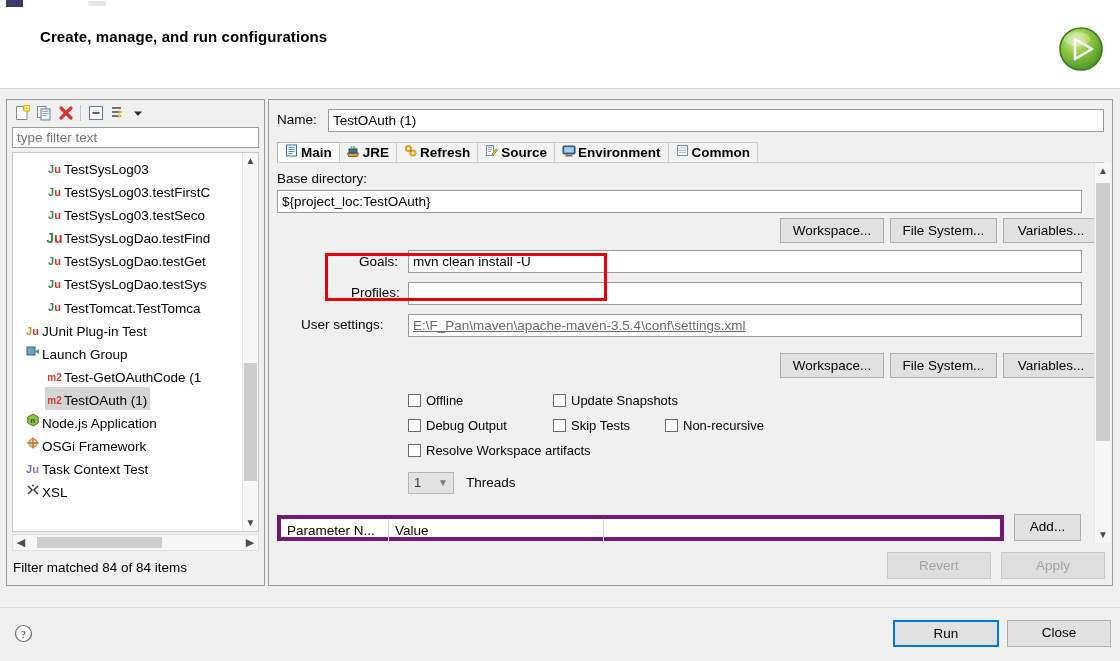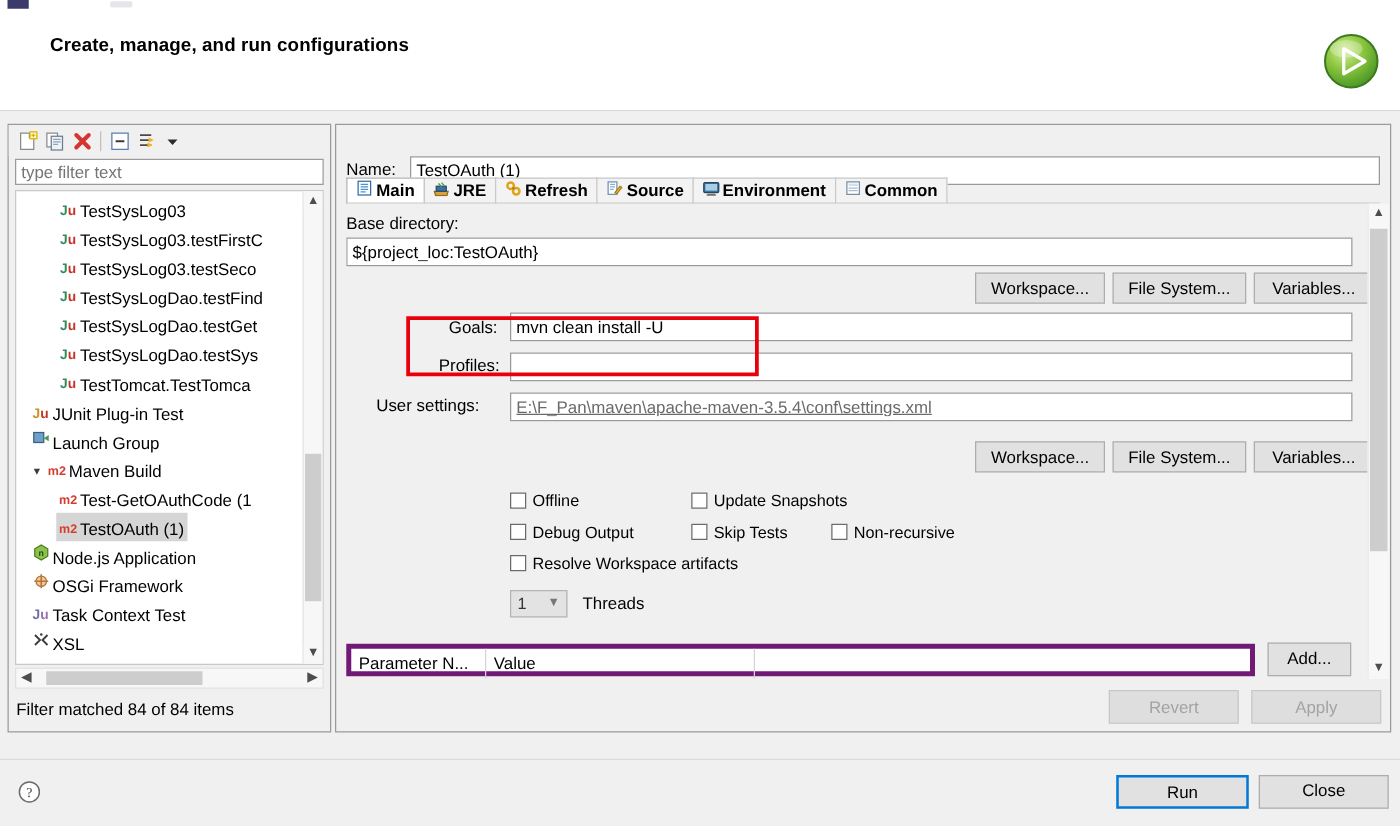--- a/index.html
+++ b/index.html
@@ -165,21 +165,21 @@
 
   
   .cfg-panel {
     position: absolute; left: 268px; top: 10px; width: 845px; height: 487px;
     background: #f0f0f0;
     border: 1px solid #9a9a9a;
     box-sizing: border-box;
   }
 
   .name-row {
-    position: absolute; left: 8px; top: 9px; width: 827px; height: 24px; margin-top: 16px;
+    position: absolute; left: 8px; top: 9px; width: 827px; height: 24px;
   }
   .name-label {
     position: absolute; left: 0; top: 3px; font-size: 13.5px;
   }
   .name-input {
     position: absolute; left: 51px; top: 0; width: 776px; height: 23px;
     box-sizing: border-box;
     border: 1px solid #9a9a9a;
     background: #ffffff;
     font-family: "Liberation Sans", sans-serif;
@@ -438,30 +438,29 @@
         </div>
       </div>
 
       <input class="filter-input" type="text" placeholder="type filter text" value="" style="">
 
       <div class="tree-list">
         <div class="tree-items" id="tree-items">
             <div class="tree-row"><span style="display: inline-block; width: 32px;"></span><span class="tree-label-wrap"><span class="ticon"><span style="color:#2e8b57;font-weight:bold;font-size:11px">J<span style="color:#c4342b">u</span></span></span><span class="tlabel">TestSysLog03</span></span></div>
             <div class="tree-row"><span style="display: inline-block; width: 32px;"></span><span class="tree-label-wrap"><span class="ticon"><span style="color:#2e8b57;font-weight:bold;font-size:11px">J<span style="color:#c4342b">u</span></span></span><span class="tlabel">TestSysLog03.testFirstC</span></span></div>
             <div class="tree-row"><span style="display: inline-block; width: 32px;"></span><span class="tree-label-wrap"><span class="ticon"><span style="color:#2e8b57;font-weight:bold;font-size:11px">J<span style="color:#c4342b">u</span></span></span><span class="tlabel">TestSysLog03.testSeco</span></span></div>
-            <div class="tree-row"><span style="display: inline-block; width: 32px;"></span><span class="tree-label-wrap"><span class="ticon"><span style="color:#2e8b57;font-weight:bold;font-size:11px">J<span style="color:#c4342b">u</span></span></span><span class="tlabel">TestSysLogDao.testFind</span></span></div>
+            <div class="tree-row"><span style="display: inline-block; width: 32px;"></span><span class="tree-label-wrap"><span class="ticon"><span style="color:#2e8b57;font-weight:bold;font-size:14px">J<span style="color:#c4342b">u</span></span></span><span class="tlabel">TestSysLogDao.testFind</span></span></div>
             <div class="tree-row"><span style="display: inline-block; width: 32px;"></span><span class="tree-label-wrap"><span class="ticon"><span style="color:#2e8b57;font-weight:bold;font-size:11px">J<span style="color:#c4342b">u</span></span></span><span class="tlabel">TestSysLogDao.testGet</span></span></div>
             <div class="tree-row"><span style="display: inline-block; width: 32px;"></span><span class="tree-label-wrap"><span class="ticon"><span style="color:#2e8b57;font-weight:bold;font-size:11px">J<span style="color:#c4342b">u</span></span></span><span class="tlabel">TestSysLogDao.testSys</span></span></div>
             <div class="tree-row"><span style="display: inline-block; width: 32px;"></span><span class="tree-label-wrap"><span class="ticon"><span style="color:#2e8b57;font-weight:bold;font-size:11px">J<span style="color:#c4342b">u</span></span></span><span class="tlabel">TestTomcat.TestTomca</span></span></div>
             <div class="tree-row"><span style="display: inline-block; width: 10px;"></span><span class="tree-label-wrap"><span class="ticon"><span style="color:#c9921a;font-weight:bold;font-size:11px">J<span style="color:#c4342b">u</span></span></span><span class="tlabel">JUnit Plug-in Test</span></span></div>
             <div class="tree-row"><span style="display: inline-block; width: 10px;"></span><span class="tree-label-wrap"><span class="ticon"><svg width="14" height="13" viewBox="0 0 14 13">
                     <rect x="1" y="2" width="8" height="8" fill="#6f9fcb" stroke="#39617f"></rect>
                     <path d="M9 6.5l4-2.5v5z" fill="#4a9a4a"></path>
                   </svg></span><span class="tlabel">Launch Group</span></span></div>
-            <div class="tree-row"><span style="display: inline-block; width: 10px;"></span><span class="arrow">▾</span><span class="tree-label-wrap"><span class="ticon"><span style="color:#d63b2f;font-weight:bold;font-size:10px">m2</span></span><span class="tlabel">Maven Build</span></span></div>
             <div class="tree-row"><span style="display: inline-block; width: 32px;"></span><span class="tree-label-wrap"><span class="ticon"><span style="color:#d63b2f;font-weight:bold;font-size:10px">m2</span></span><span class="tlabel">Test-GetOAuthCode (1</span></span></div>
             <div class="tree-row sel"><span style="display: inline-block; width: 32px;"></span><span class="tree-label-wrap"><span class="ticon"><span style="color:#d63b2f;font-weight:bold;font-size:10px">m2</span></span><span class="tlabel">TestOAuth (1)</span></span></div>
             <div class="tree-row"><span style="display: inline-block; width: 10px;"></span><span class="tree-label-wrap"><span class="ticon"><svg width="14" height="14" viewBox="0 0 14 14">
                     <polygon points="7,1 12.2,4 12.2,10 7,13 1.8,10 1.8,4" fill="#8bc34a" stroke="#4d7a1f"></polygon>
                     <text x="7" y="10" font-size="7" text-anchor="middle" fill="#1f4a0f" font-family="Liberation Sans,sans-serif">n</text>
                   </svg></span><span class="tlabel">Node.js Application</span></span></div>
             <div class="tree-row"><span style="display: inline-block; width: 10px;"></span><span class="tree-label-wrap"><span class="ticon"><svg width="14" height="14" viewBox="0 0 14 14">
                     <circle cx="7" cy="7" r="4.2" fill="#f0c9a0" stroke="#b5763a"></circle>
                     <path d="M7 1.4v11.2M1.4 7h11.2" stroke="#b5763a" stroke-width="1.3"></path>
                   </svg></span><span class="tlabel">OSGi Framework</span></span></div>

